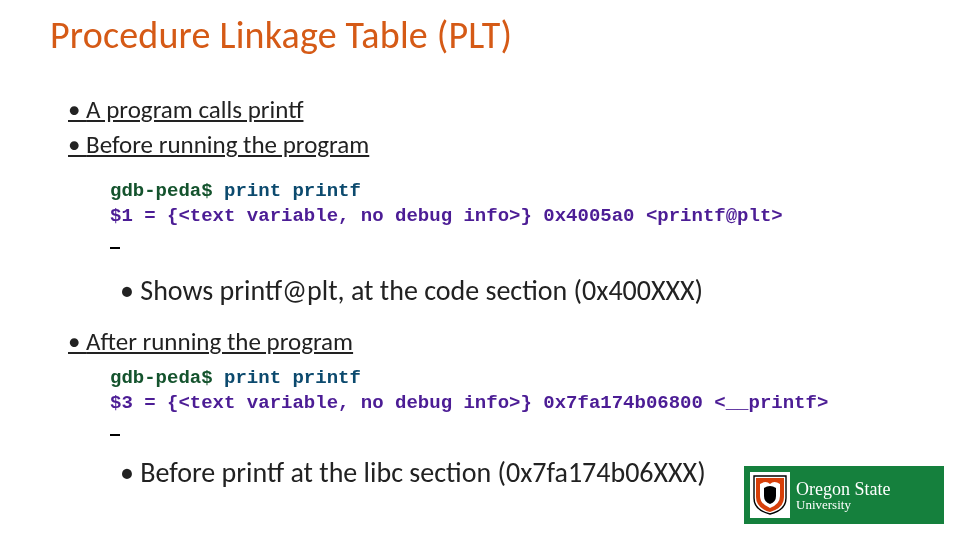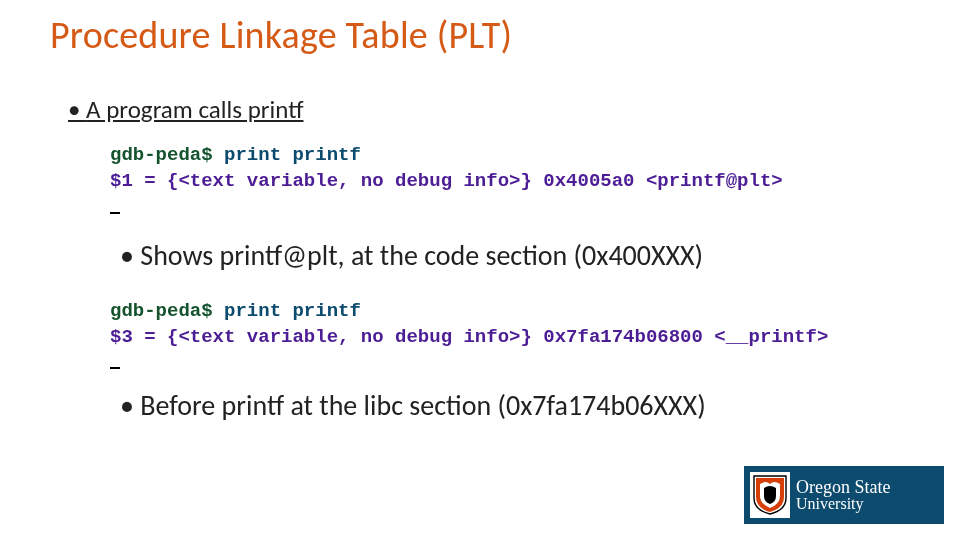--- a/index.html
+++ b/index.html
@@ -10,48 +10,50 @@
   .bullet-l1::before { content: "• "; }
   .bullet-l2 { font-size: 28px; color: #222; margin-left: 70px; margin-bottom: 4px; line-height: 1.25; }
   .bullet-l2::before { content: "• "; }
   .gap-sm { height: 14px; }
   .codewrap { margin-left: 60px; margin-top: 18px; margin-bottom: 18px; }
   .code { font-family: "Consolas", "Courier New", monospace; font-size: 19px; font-weight: 700; white-space: nowrap; line-height: 1.35; }
   .prompt { color: #14532d; font-weight: 700; }
   .cmd { color: #0c4a6e; font-weight: 700; }
   .out { color: #4c1d95; font-weight: 700; }
   .cursor { display: inline-block; width: 10px; height: 2px; background: #000; vertical-align: -2px; }
-  .logo { position: absolute; right: 16px; bottom: 16px; width: 200px; height: 58px; background: #0c4a6e; color: #fff; display: flex; align-items: center; padding-left: 52px; }
+  .logo { position: absolute; right: 16px; bottom: 16px; width: 200px; height: 58px; background: #15803d; color: #fff; display: flex; align-items: center; padding-left: 52px; }
   .logo-shield { position: absolute; left: 6px; top: 6px; width: 40px; height: 46px; background: #fff; display: flex; align-items: center; justify-content: center; }
   .logo-shield svg { width: 36px; height: 42px; }
   .logo-text { line-height: 1.0; }
   .logo-line1 { font-family: Georgia, serif; font-size: 18px; font-weight: 400; }
-  .logo-line2 { font-family: Georgia, serif; font-size: 16px; font-weight: 400; margin-top: 0; }
+  .logo-line2 { font-family: Georgia, serif; font-size: 13px; font-weight: 400; margin-top: 0; }
 </style>
 </head>
 <body>
 
 <div class="slide">
 
   <div class="title">Procedure Linkage Table (PLT)</div>
 
   <div class="bullet-l1">A program calls printf</div>
+  <div class="bullet-l1">Before running the program</div>
 
   <div class="codewrap">
     <div class="code">
       <span class="prompt">gdb-peda$</span><span class="cmd"> print printf</span>
     </div>
     <div class="code">
       <span class="out">$1 = {&lt;text variable, no debug info&gt;} 0x4005a0 &lt;printf@plt&gt;</span>
     </div>
     <div class="code"><span class="cursor"></span></div>
   </div>
 
   <div class="bullet-l2">Shows printf@plt, at the code section (0x400XXX)</div>
   <div class="gap-sm"></div>
+  <div class="bullet-l1">After running the program</div>
 
   <div class="codewrap" style="margin-top:8px;margin-bottom:12px;">
     <div class="code">
       <span class="prompt">gdb-peda$</span><span class="cmd"> print printf</span>
     </div>
     <div class="code">
       <span class="out">$3 = {&lt;text variable, no debug info&gt;} 0x7fa174b06800 &lt;__printf&gt;</span>
     </div>
     <div class="code"><span class="cursor"></span></div>
   </div>

